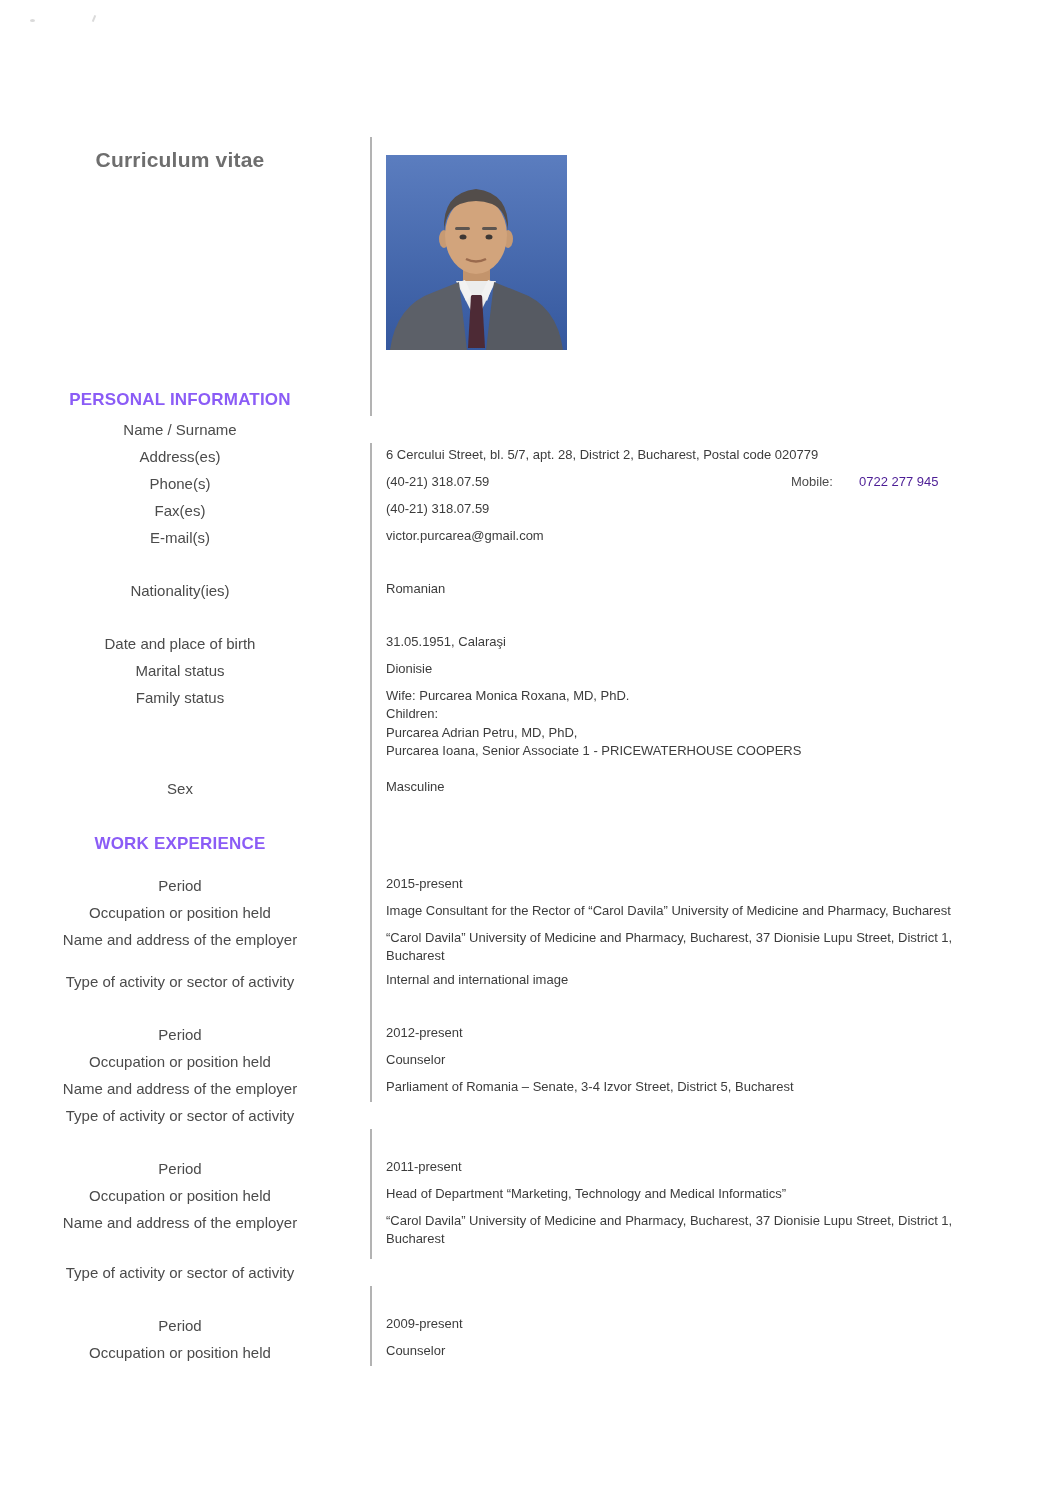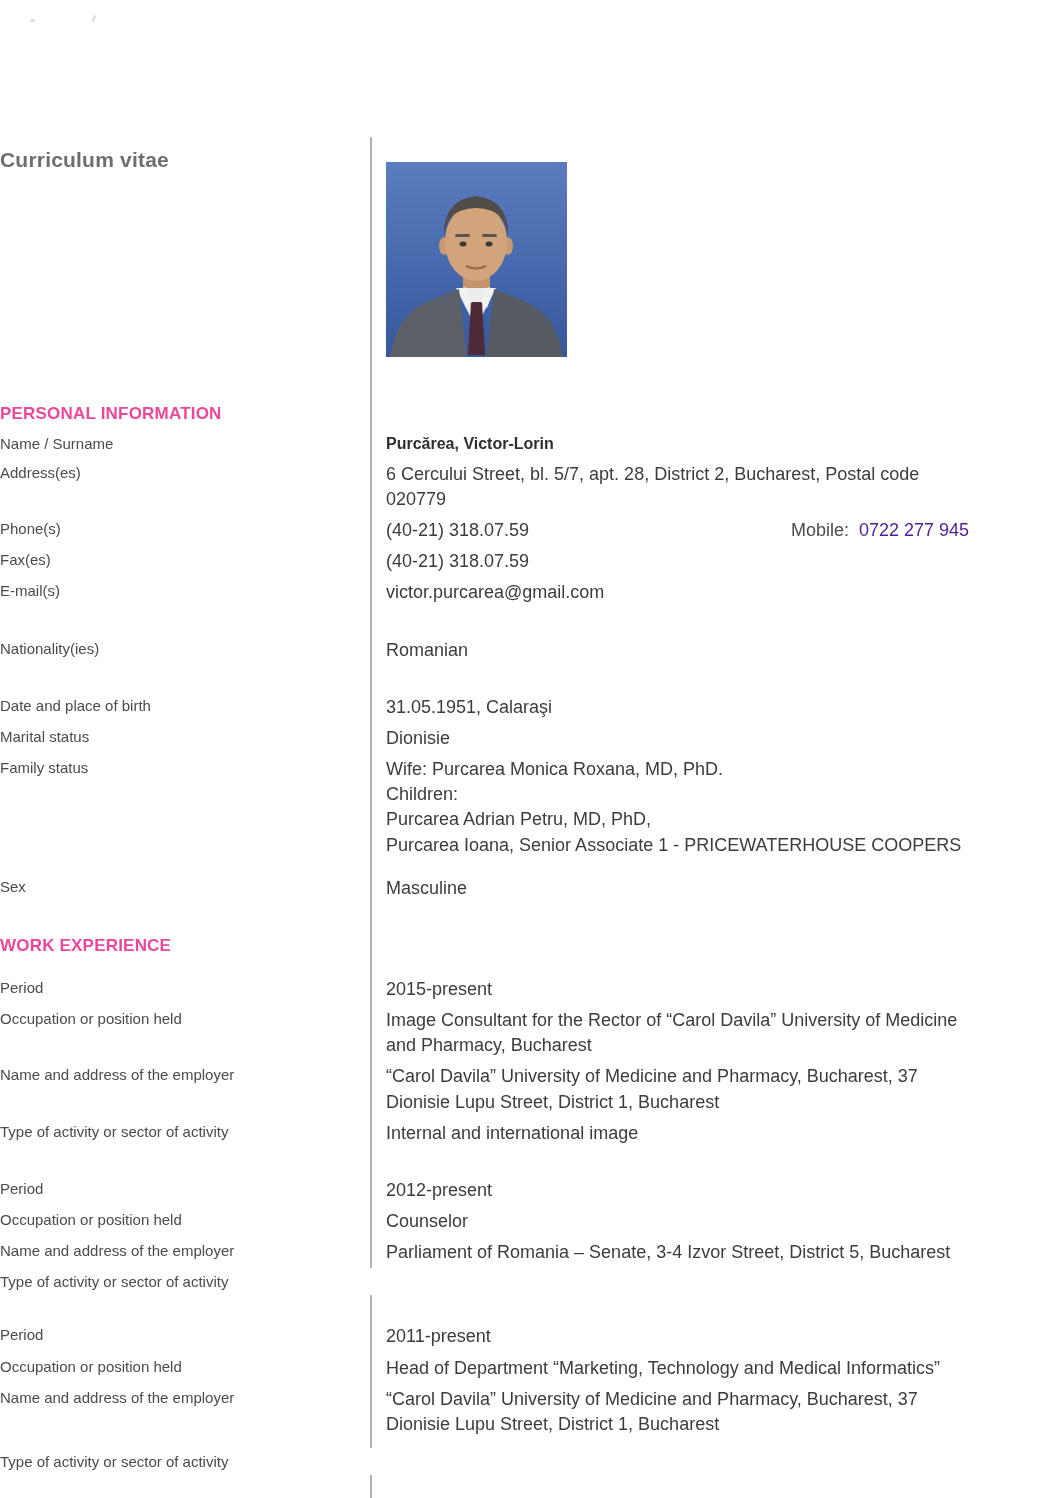--- a/index.html
+++ b/index.html
@@ -4,35 +4,35 @@
 <style>
   html,body{margin:0;padding:0;background:#ffffff;}
   .artboard{
     width:1059px;height:1498px;background:#ffffff;position:relative;overflow:hidden;
     font-family:"Liberation Sans","DejaVu Sans",sans-serif;
   }
   .scan-mark{position:absolute;background:#bcbcbc;opacity:.55;}
   .cv{position:absolute;left:0;top:137px;width:978px;}
   .row{display:flex;align-items:stretch;}
   .label-cell{
-    flex:0 0 370px;width:370px;box-sizing:border-box;text-align:left;
+    flex:0 0 370px;width:370px;box-sizing:border-box;text-align:center;
     padding:3px 10px 3px 0;font-size:15px;line-height:1.4;color:#4b4b4b;
   }
   .value-cell{
     flex:1;border-left:2px solid #b3b3b3;box-sizing:border-box;
-    padding:3px 6px 3px 14px;font-size:18px;line-height:1.4;color:#3c3c3c;
+    padding:3px 6px 3px 14px;font-size:13px;line-height:1.4;color:#3c3c3c;
     white-space:pre-line;
   }
   .bold-value{font-weight:bold;font-size:16px;color:#2e2e2e;}
   .title-row .label-cell{padding-top:8px;}
   .page-title{font-size:21px;font-weight:bold;color:#6e6e6e;letter-spacing:.2px;}
   .photo-cell{padding:0 0 0 14px;min-height:195px;}
   .photo-frame{width:181px;height:195px;display:block;}
   .heading-cell{
-    font-size:17px;font-weight:bold;color:#ec4899;letter-spacing:.2px;
+    font-size:17px;font-weight:bold;color:#8b5cf6;letter-spacing:.2px;
     padding-top:4px;padding-bottom:4px;
   }
   .spacer-row{min-height:0;}
   .phone-line{display:flex;}
   .phone-main{flex:0 0 360px;}
   .mobile-label{flex:0 0 68px;color:#4b4b4b;margin-left:45px;}
   .mobile-value{color:#4c1d95;}
 </style>
 </head>
 <body>
@@ -82,21 +82,20 @@
     </div>
 
     <div class="row">
       <div class="label-cell heading-cell">PERSONAL INFORMATION</div>
       <div class="value-cell"></div>
     </div>
 
     <div>
         <div class="row">
           <div class="label-cell">Name / Surname</div>
-          <div class="value-cell bold-value">Purcărea, Victor-Lorin</div>
         </div>
         <div class="row">
           <div class="label-cell">Address(es)</div>
           <div class="value-cell">6 Cercului Street, bl. 5/7, apt. 28, District 2, Bucharest, Postal code 020779</div>
         </div>
         <div class="row">
           <div class="label-cell">Phone(s)</div>
           <div class="value-cell"><div class="phone-line"><span class="phone-main">(40-21) 318.07.59</span><span class="mobile-label">Mobile:</span><span class="mobile-value">0722 277 945</span></div></div>
         </div>
         <div class="row">

